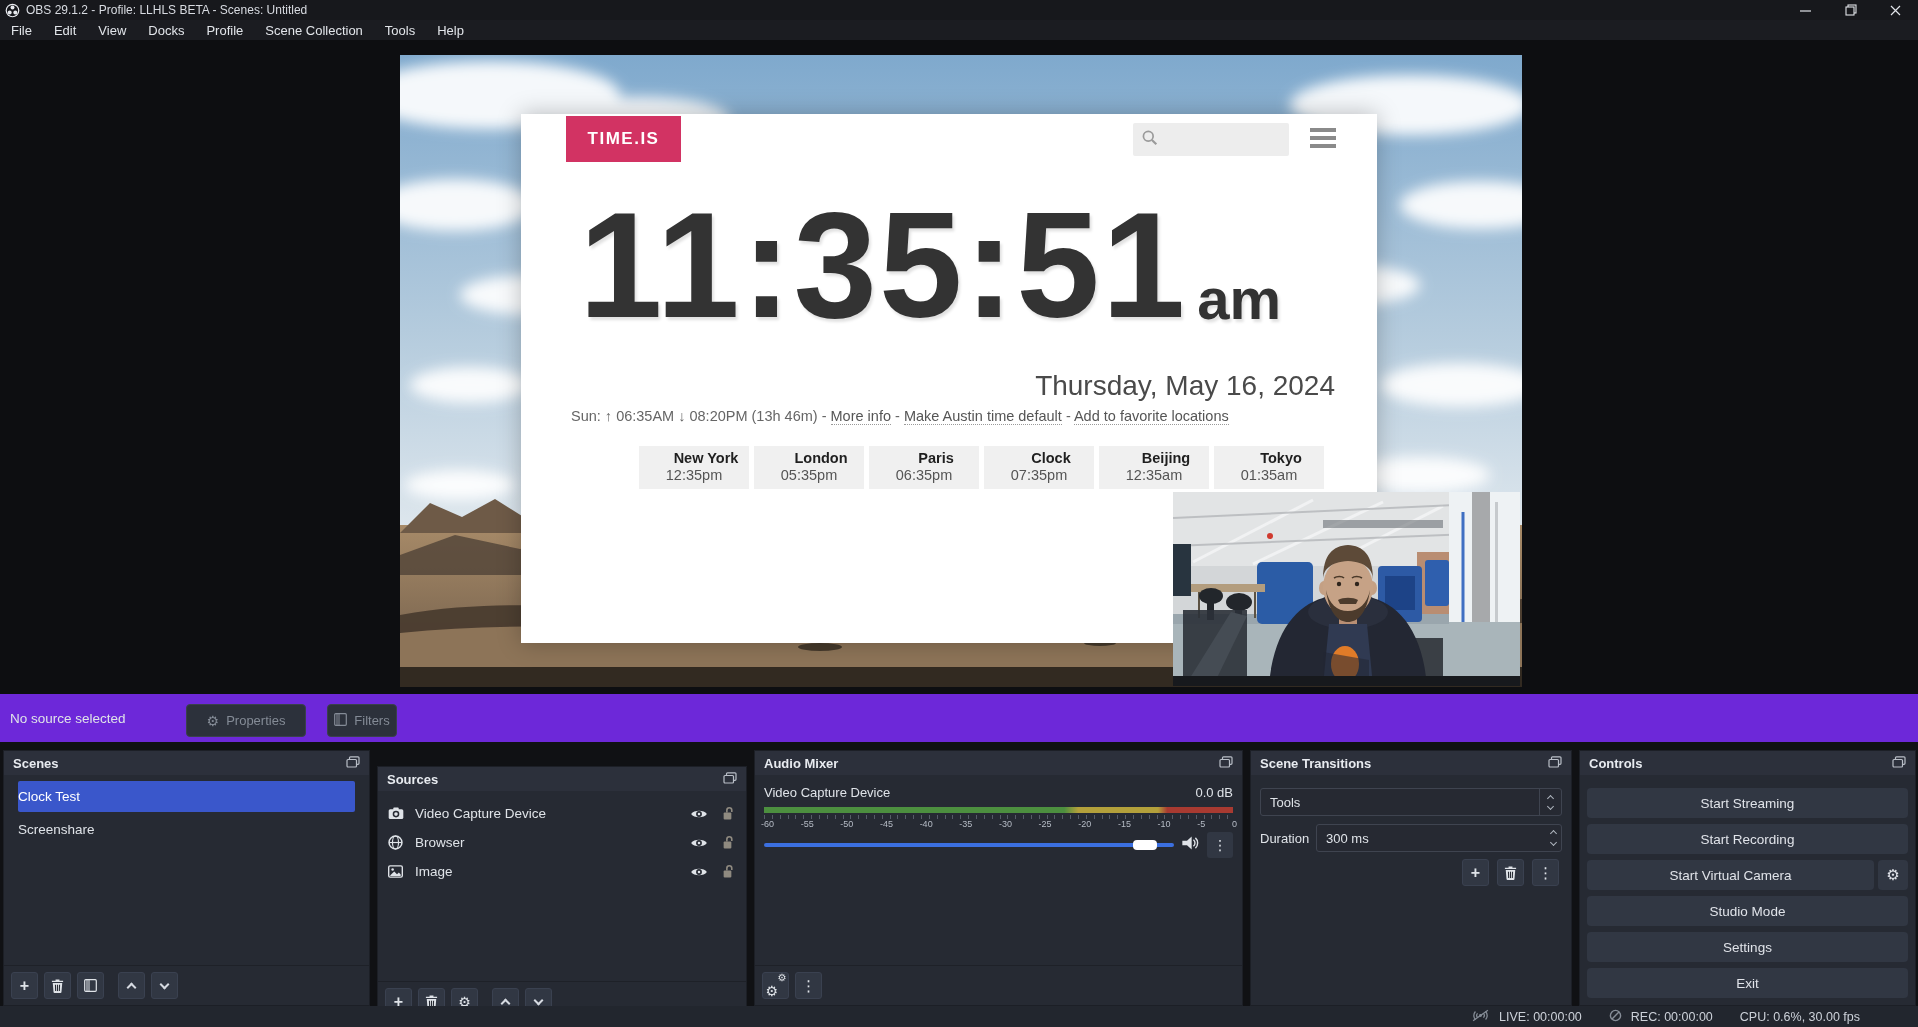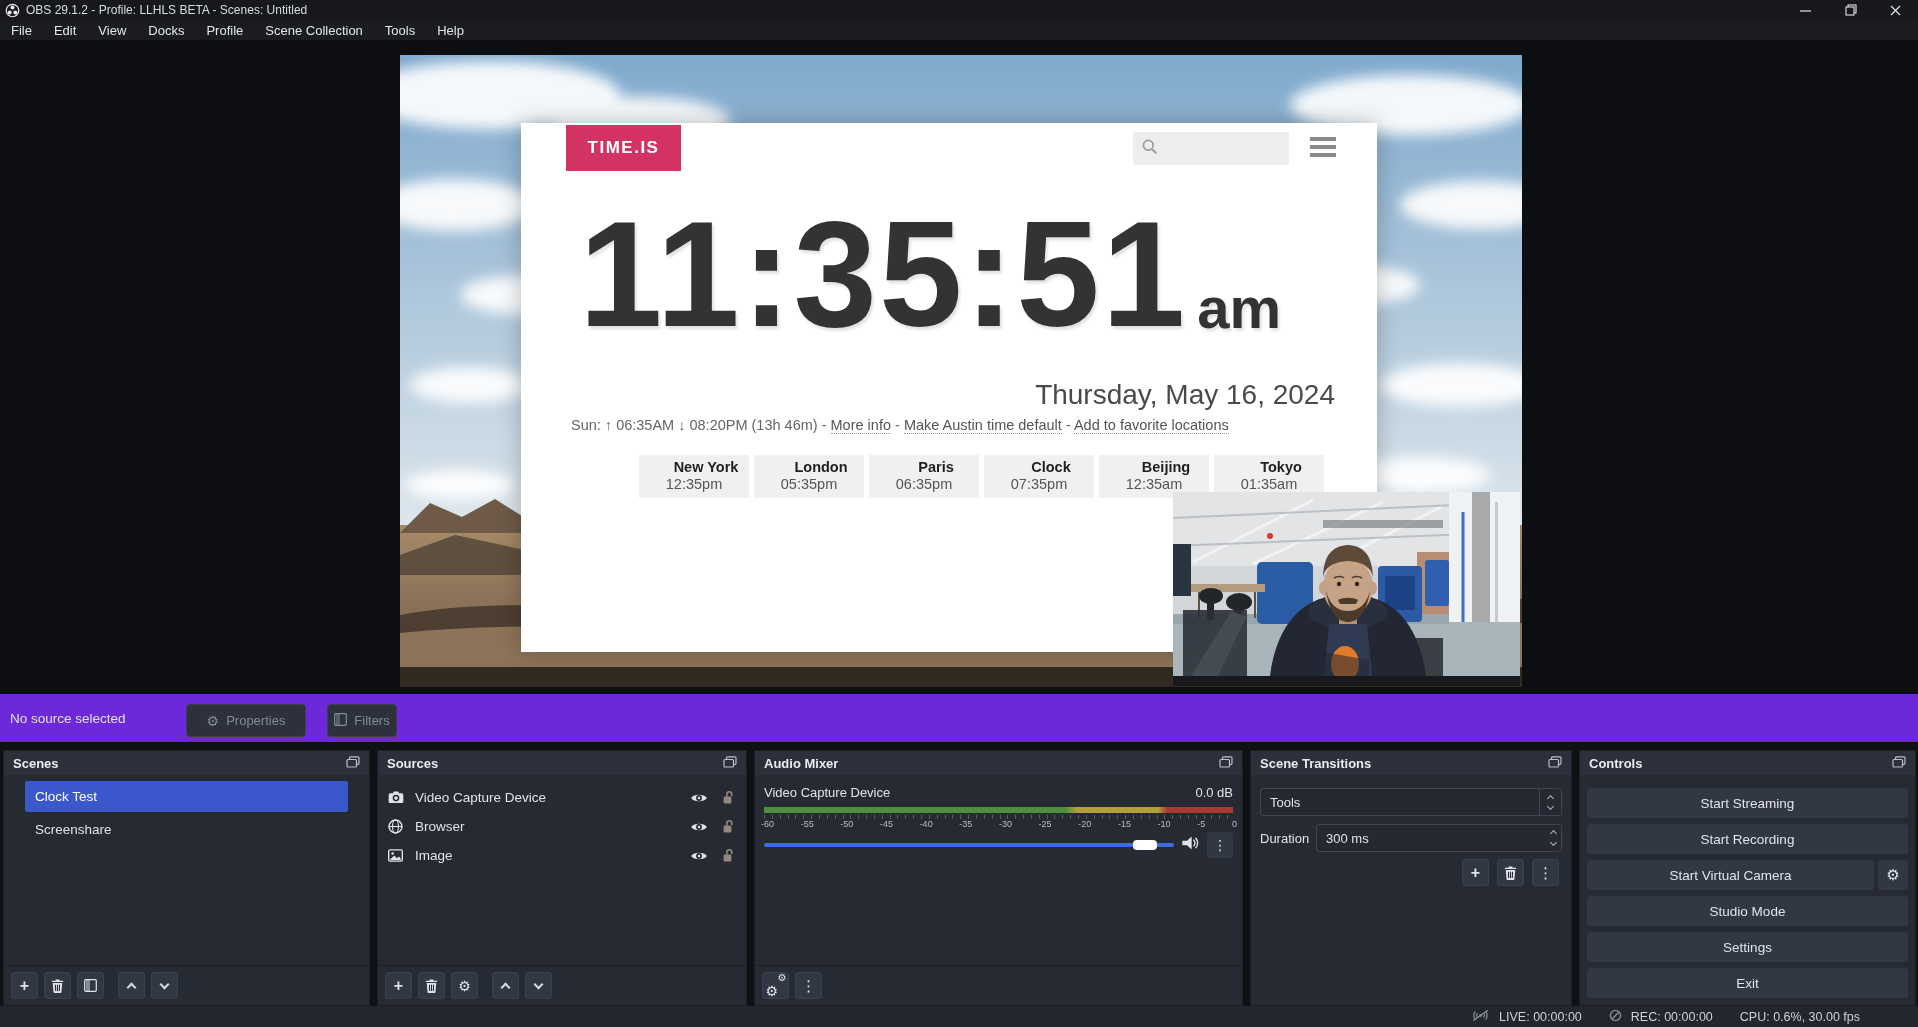--- a/index.html
+++ b/index.html
@@ -16,21 +16,21 @@
 
   
   .menubar { position:absolute; left:0; top:20px; width:100%; height:20px; background:#1b1c21; display:flex; align-items:center; }
   .menu-item { font-size:13px; color:#e2e5ea; padding:0 11px; height:100%; display:flex; align-items:center; }
 
   
   .canvas { position:absolute; left:0; top:40px; width:100%; height:654px; background:#0d0e11; }
   .preview { position:absolute; left:400px; top:15px; width:1122px; height:632px; overflow:hidden; background:#9cb6cd; }
   .desert { position:absolute; left:0; top:0; width:100%; height:100%; }
 
-  .browser-window { position:absolute; left:121px; top:68px; width:856px; height:529px; background:#ffffff; box-shadow:0 0 22px rgba(0,0,0,.25); }
+  .browser-window { position:absolute; left:121px; top:59px; width:856px; height:529px; background:#ffffff; box-shadow:0 0 22px rgba(0,0,0,.25); }
   .timeis-logo { position:absolute; left:45px; top:2px; width:115px; height:46px; background:#d23363; display:flex; align-items:center; justify-content:center; }
   .timeis-logo span { color:#fff; font-weight:bold; font-size:17px; letter-spacing:1.5px; }
   .site-search { position:absolute; left:612px; top:9px; width:156px; height:33px; background:#ededed; border-radius:2px; display:flex; align-items:center; padding-left:8px; }
   .hamburger { position:absolute; left:789px; top:14px; width:26px; }
   .hamburger i { display:block; height:4px; background:#8a8a8a; margin-bottom:4px; }
   .page-heading { position:absolute; left:45px; top:56px; font-size:28px; color:#3f3f3f; }
   .page-heading b { color:#141414; font-weight:bold; }
   .big-clock { position:absolute; left:58px; top:92px; display:flex; align-items:flex-end; color:#333; text-shadow:2px 3px 3px rgba(0,0,0,.12); }
   .big-clock .digits { font-size:150px; line-height:118px; font-weight:bold; letter-spacing:2px; }
   .big-clock .meridiem { font-size:58px; line-height:50px; font-weight:bold; margin-left:10px; }
@@ -52,21 +52,21 @@
   
   .panel { position:absolute; top:750px; height:256px; background:#262a33; border:1px solid #1c1f26; }
   .panel-header { height:24px; background:#2c303b; display:flex; align-items:center; padding:0 9px; }
   .panel-title { font-size:13px; font-weight:bold; color:#e8ebf0; flex:1; }
   .panel-body { position:relative; height:230px; }
   .panel-footer { position:absolute; left:0; right:0; bottom:0; height:40px; border-top:1px solid #1e2128; display:flex; align-items:center; padding:0 7px; gap:6px; }
   .tbtn { width:27px; height:27px; background:#313743; border:1px solid #3a4150; border-radius:3px; display:flex; align-items:center; justify-content:center; color:#dfe3e8; font-size:17px; line-height:1; }
   .tbtn .glyph { font-size:16px; font-weight:bold; }
   .tbtn.gap { margin-left:8px; }
 
-  .scene-row { height:31px; display:flex; align-items:center; padding-left:10px; font-size:13.5px; color:#dfe3e8; margin:2px 21px; border-radius:2px; }
+  .scene-row { height:31px; display:flex; align-items:center; font-size:13.5px; color:#dfe3e8; margin:2px 14px; border-radius:2px; }
   .scene-row.selected { background:#3a57cb; color:#ffffff; }
   .scene-list { padding-top:4px; }
 
   .source-row { height:29px; display:flex; align-items:center; padding:0 10px; font-size:13.5px; color:#dfe3e8; position:relative; }
   .source-row .sicon { width:17px; margin-right:10px; display:flex; }
   .source-row .eye { position:absolute; right:38px; display:flex; }
   .source-row .lock { position:absolute; right:12px; display:flex; }
   .source-list { padding-top:8px; }
 
   
@@ -379,21 +379,21 @@
         <div class="tbtn gap">
             <span class="chev up"></span>
           </div>
         <div class="tbtn">
             <span class="chev down"></span>
           </div>
       </div>
     </div>
   </div>
 
-  <div class="panel" style="left:377px;width:370px;">
+  <div class="panel" style="left:377px;width:370px;margin-top:16px;">
     <div class="panel-header">
       <span class="panel-title">Sources</span>
       <span>
         <svg width="14" height="12" viewBox="0 0 14 12">
             <rect x="3.5" y="0.8" width="9.5" height="7.5" rx="1" fill="none" stroke="#b9bec7" stroke-width="1.2"></rect>
             <rect x="1" y="3.5" width="9.5" height="7.5" rx="1" fill="#2c303b" stroke="#b9bec7" stroke-width="1.2"></rect>
           </svg>
       </span>
     </div>
     <div class="panel-body">

